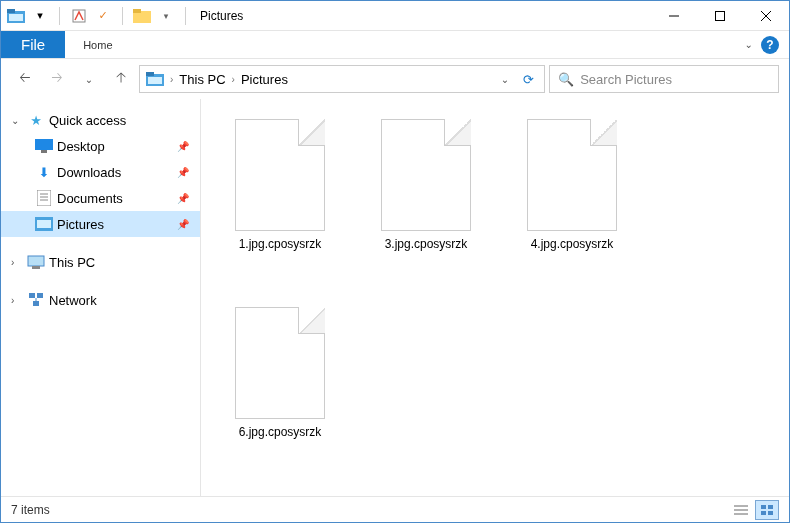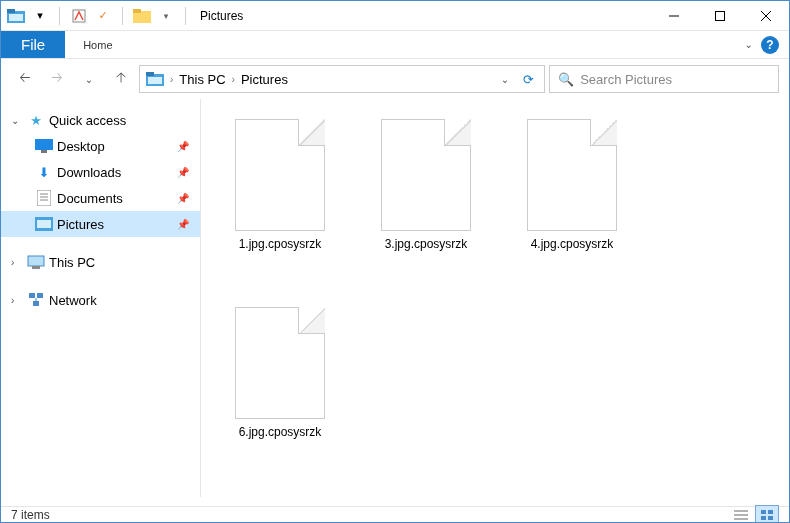--- a/index.html
+++ b/index.html
@@ -48,21 +48,21 @@
 .file { width: 138px; height: 180px; display: flex; flex-direction: column; align-items: center; padding-top: 6px; }
 .file .thumb { width: 90px; height: 112px; position: relative; }
 .file .thumb.blank { background: #fff; border: 1px solid #ccc; }
 .file .thumb.blank::after { content: ""; position: absolute; top: -1px; right: -1px; width: 26px; height: 26px; background: linear-gradient(135deg, #fff 0 50%, #ddd 50% 55%, #f3f3f3 55% 100%); border-left: 1px solid #ccc; border-bottom: 1px solid #ccc; }
 .file .thumb.txt { background: #fff; border: 1px solid #ccc; display: flex; flex-direction: column; padding: 10px 8px; gap: 5px; }
 .file .thumb.txt .line { height: 2px; background: #94b7d4; }
 .file .thumb.txt::after { content: ""; position: absolute; top: -1px; right: -1px; width: 26px; height: 26px; background: linear-gradient(135deg, #fff 0 50%, #ddd 50% 55%, #f3f3f3 55% 100%); border-left: 1px solid #ccc; border-bottom: 1px solid #ccc; }
 .file .label { font-size: 12px; text-align: center; margin-top: 6px; max-width: 120px; word-wrap: break-word; line-height: 1.3; }
 
 
-.statusbar { position: absolute; bottom: 0; left: 0; right: 0; height: 16px; border-top: 1px solid #e5e5e5; display: flex; align-items: center; padding: 0 10px; font-size: 12px; color: #333; background: #fff; }
+.statusbar { position: absolute; bottom: 0; left: 0; right: 0; height: 26px; border-top: 1px solid #e5e5e5; display: flex; align-items: center; padding: 0 10px; font-size: 12px; color: #333; background: #fff; }
 .statusbar .viewbtns { margin-left: auto; display: flex; gap: 2px; }
 .statusbar .viewbtn { width: 24px; height: 20px; border: 1px solid transparent; display: flex; align-items: center; justify-content: center; }
 .statusbar .viewbtn.active { border-color: #7aa7d4; background: #cce8ff; }
 
 
 svg { display: block; }
 </style>
 </head>
 <body>
 

